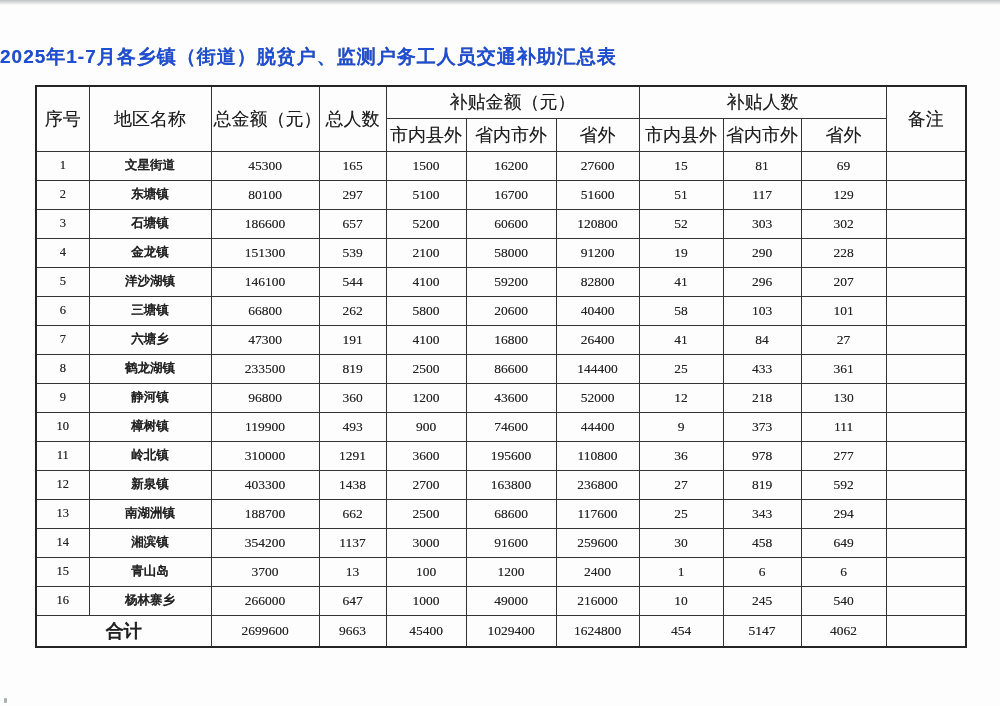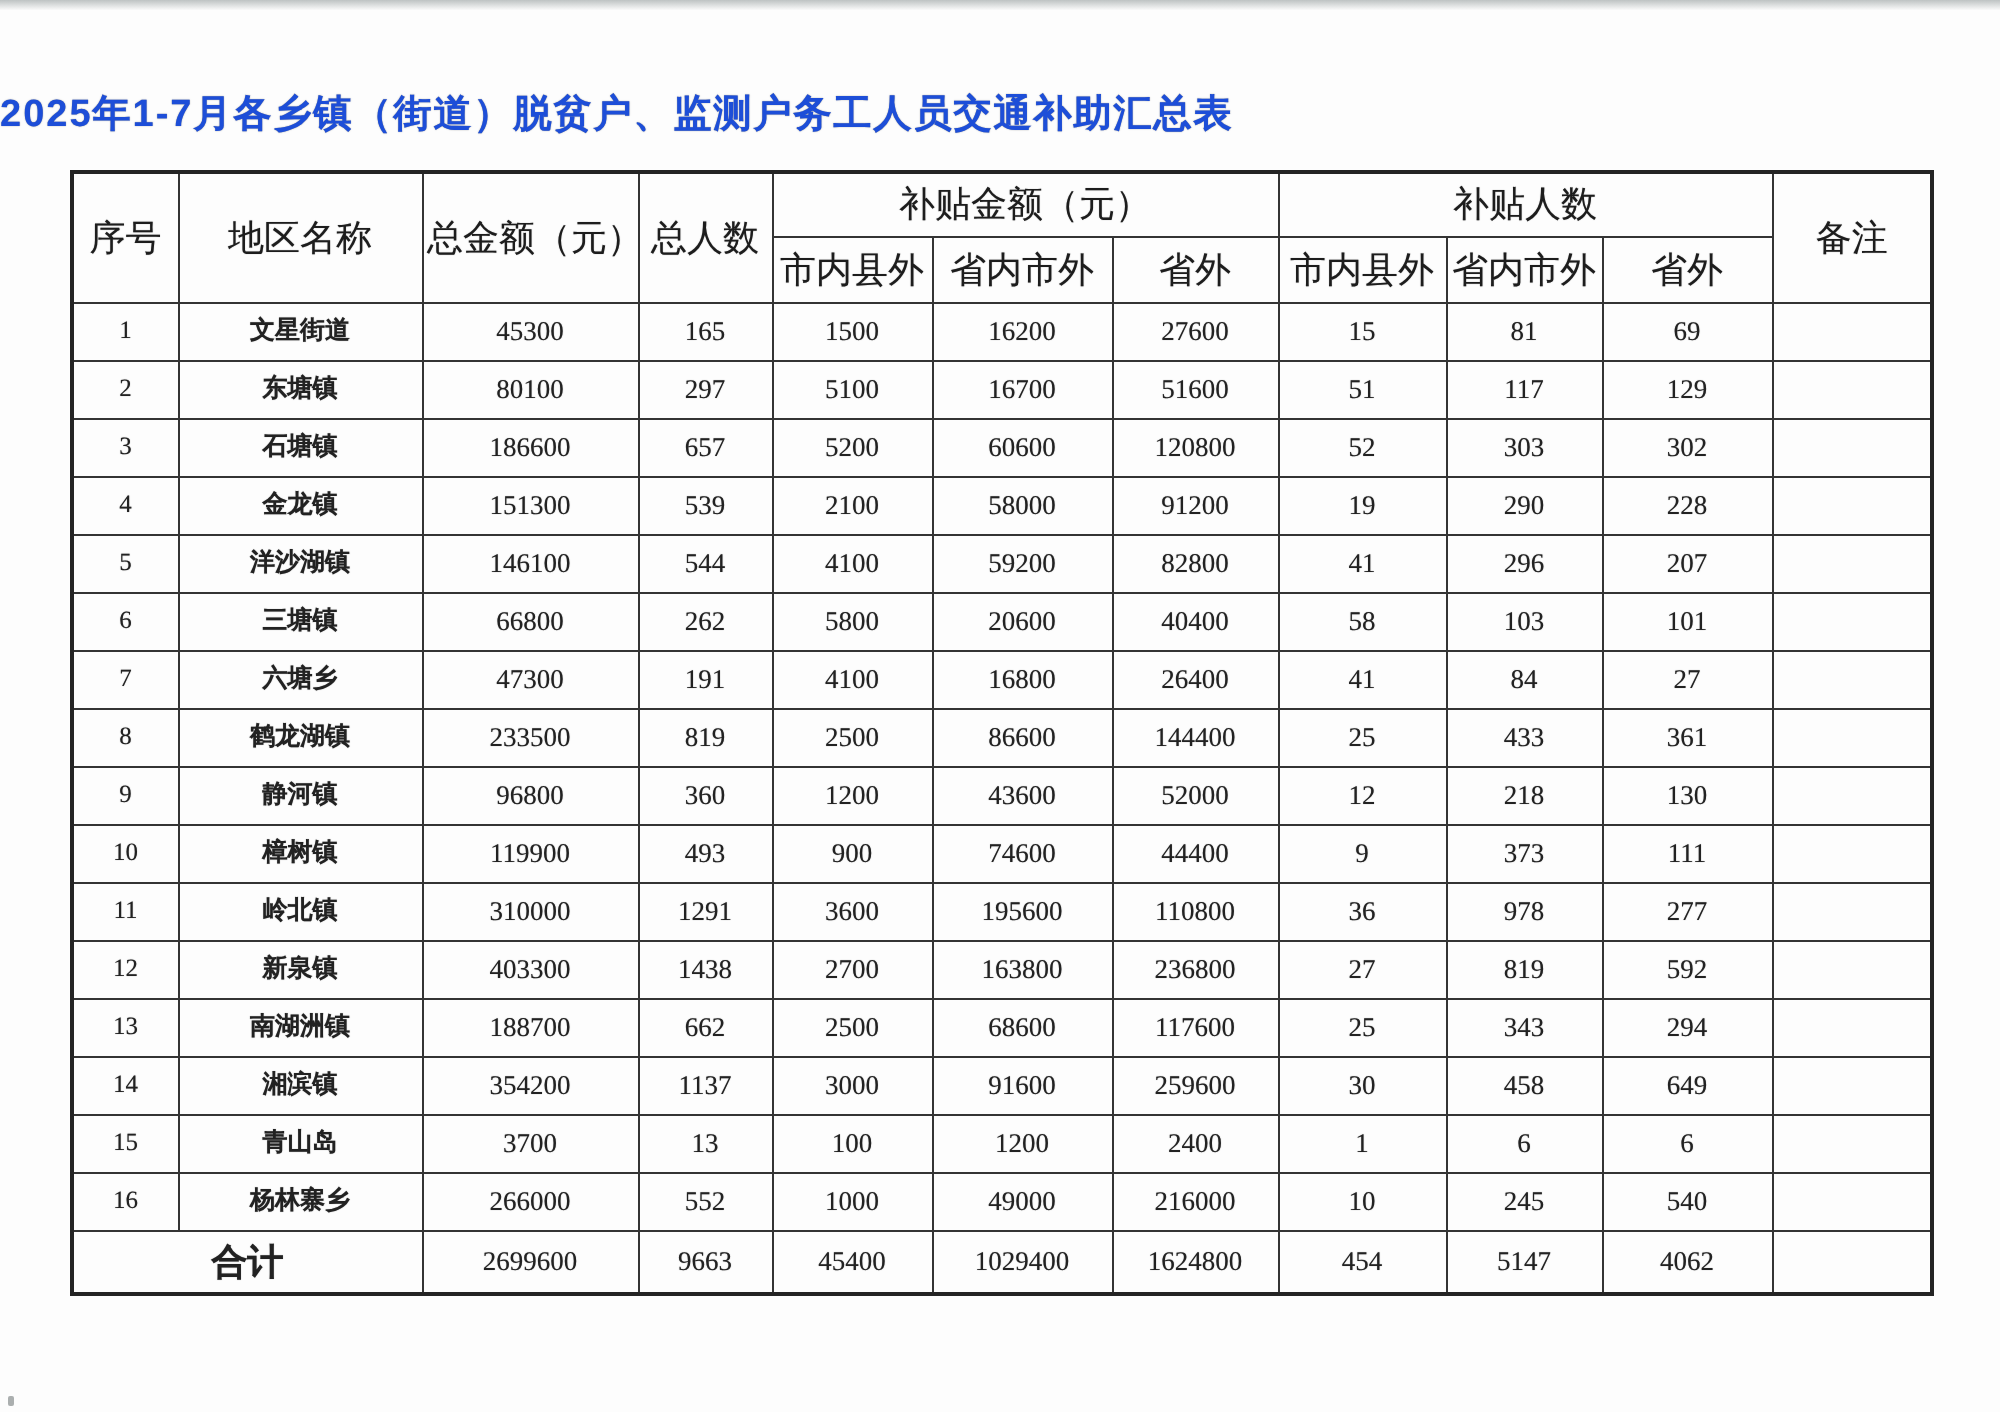--- a/index.html
+++ b/index.html
@@ -288,21 +288,21 @@
         <td class="num">2400</td>
         <td class="num">1</td>
         <td class="num">6</td>
         <td class="num">6</td>
         <td></td>
       </tr>
       <tr>
         <td class="seq">16</td>
         <td class="region">杨林寨乡</td>
         <td class="num">266000</td>
-        <td class="num">552</td>
+        <td class="num">647</td>
         <td class="num">1000</td>
         <td class="num">49000</td>
         <td class="num">216000</td>
         <td class="num">10</td>
         <td class="num">245</td>
         <td class="num">540</td>
         <td></td>
       </tr>
     </tbody>
   <tfoot>

